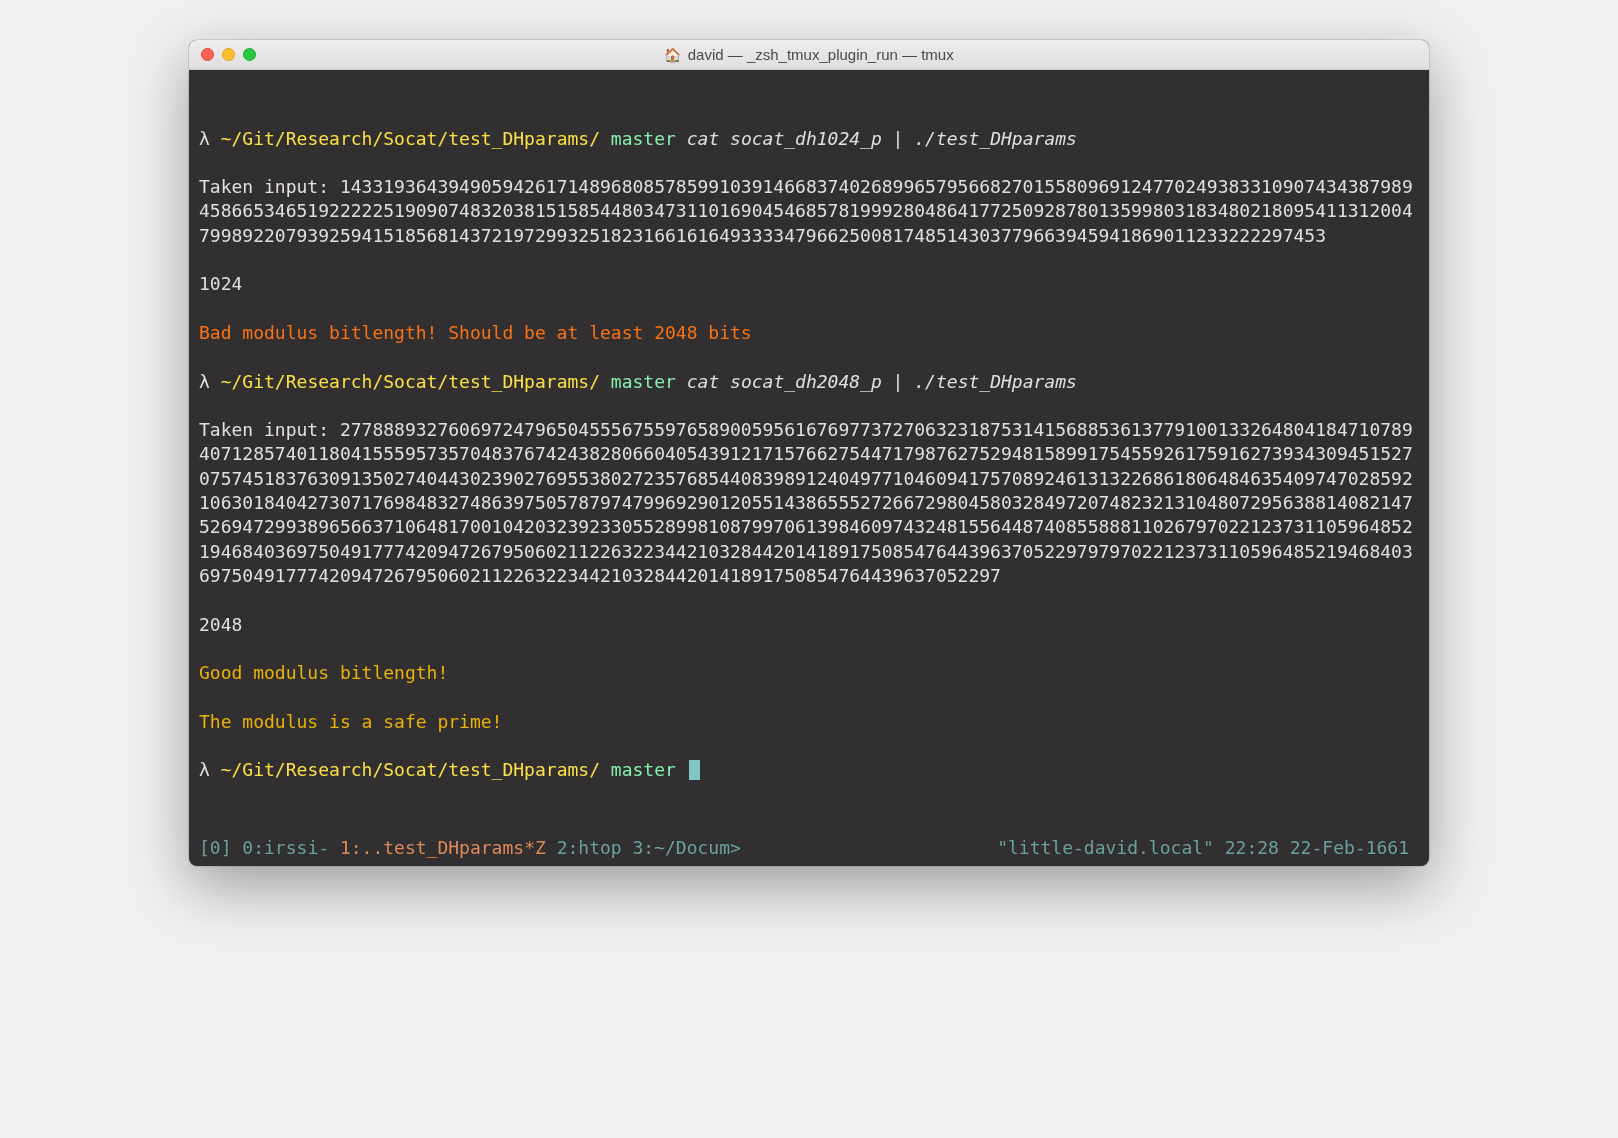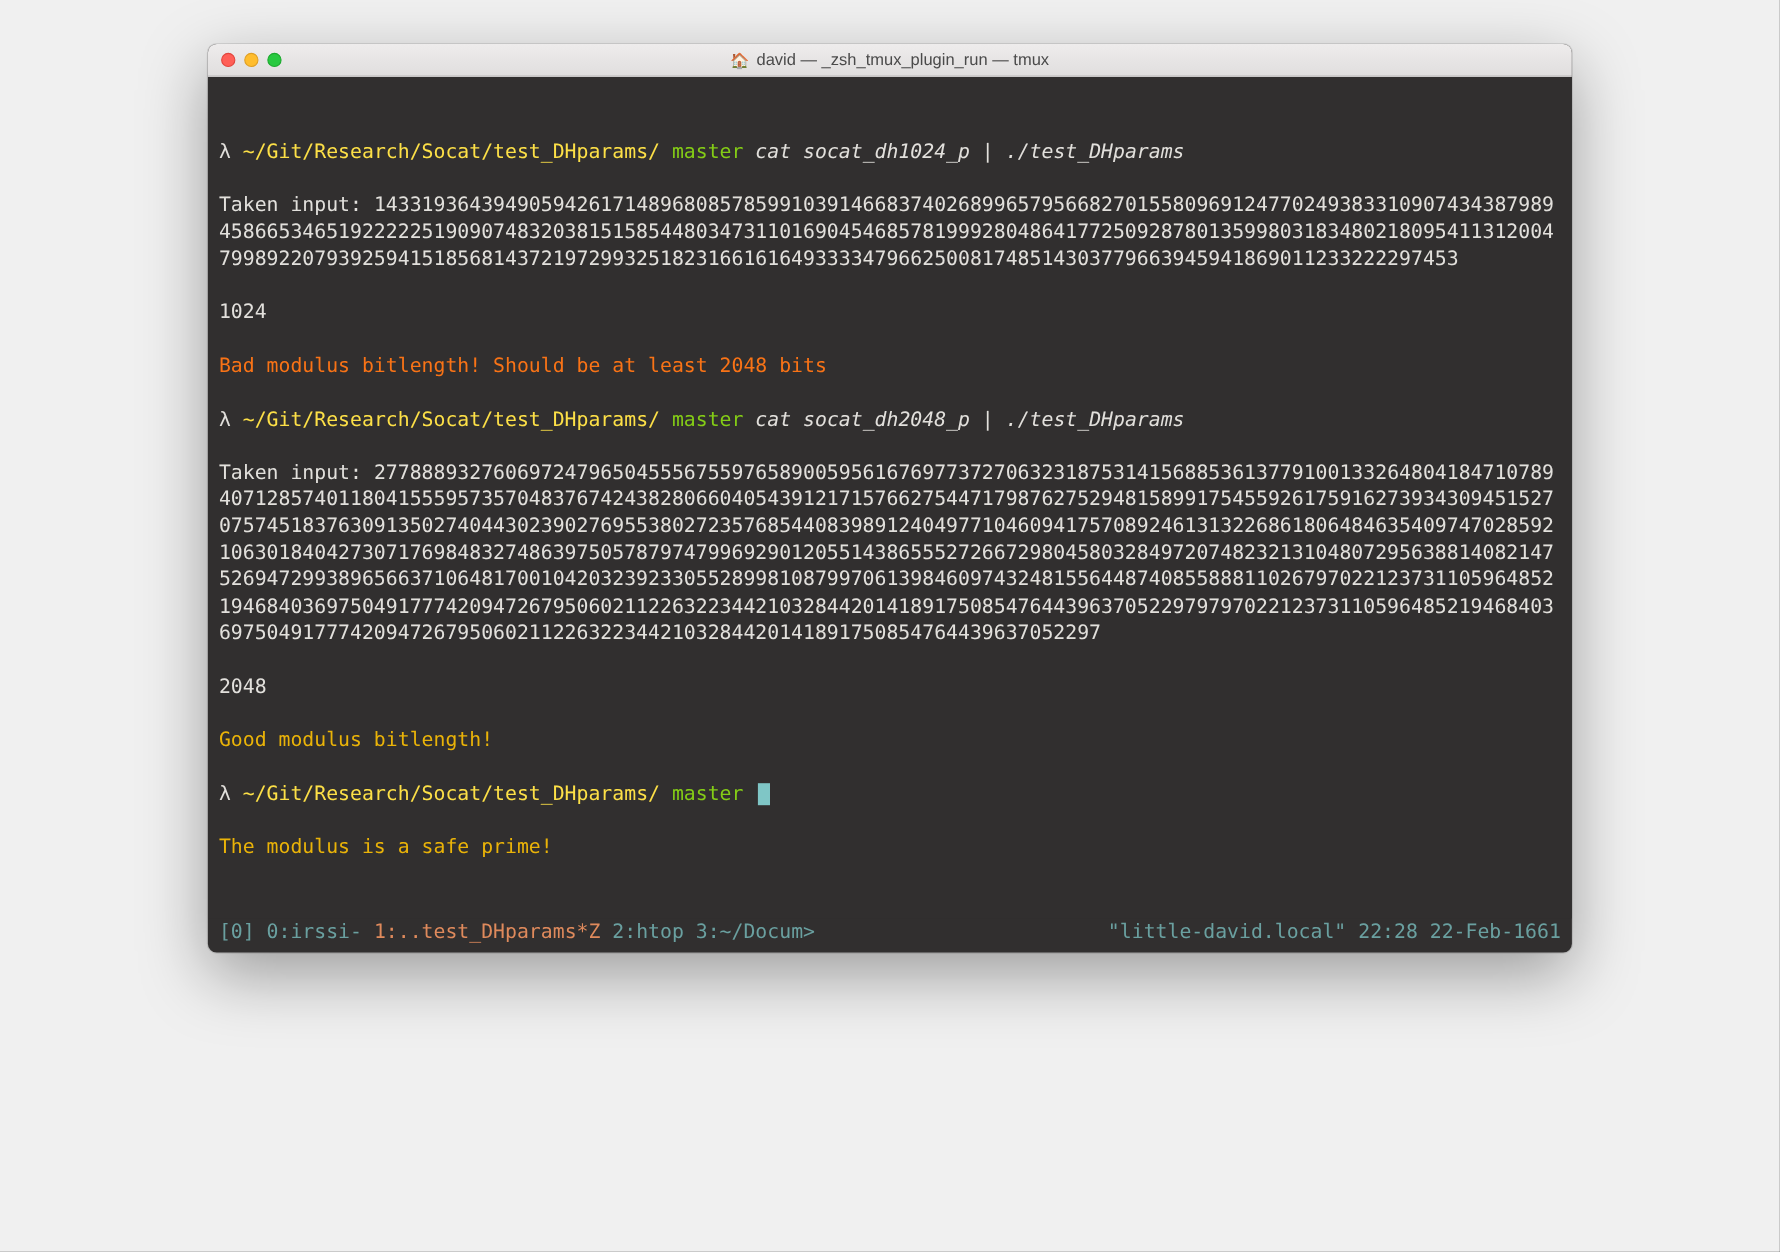--- a/index.html
+++ b/index.html
@@ -60,36 +60,36 @@
       line-height: 1.35;
       color: #e2e0dc;
       padding: 8px 10px 4px 10px;
       background: #312f2f;
       word-break: break-all;
       white-space: pre-wrap;
       overflow: hidden;
     }
     .prompt-symbol { color: #e2e0dc; }
     .prompt-path { color: #fde047; }
-    .branch { color: #84cc16; }
+    .branch { color: #86efac; }
     .cmd { color: #e2e0dc; font-style: italic; }
     .err { color: #f97316; }
     .ok { color: #eab308; }
     .cursor {
       display: inline-block;
       width: 11px; height: 20px;
       background: #7fc6c6;
       vertical-align: text-bottom;
       margin-left: 2px;
     }
     .statusbar {
       font-family: "Menlo","Consolas",monospace;
       font-size: 18px;
       color: #6aa0a0;
-      padding: 2px 10px 8px 10px;
+      padding: 2px 20px 8px 10px;
       white-space: nowrap;
       overflow: hidden;
       display: flex;
     }
     .status-right { margin-left: auto; }
     .status-active { color: #df8a5c; }
     .line { display: block; }
     .nowrap { white-space: nowrap; }
   </style>
 </head>
@@ -111,22 +111,22 @@
 
   <div class="terminal">
     <span class="line nowrap"><span class="prompt-symbol">λ</span> <span class="prompt-path">~/Git/Research/Socat/test_DHparams/</span> <span class="branch">master</span> <span class="cmd">cat socat_dh1024_p | ./test_DHparams</span></span>
 <span class="line"><span>Taken input:</span> <span>143319364394905942617148968085785991039146683740268996579566827015580969124770249383310907434387989458665346519222225190907483203815158544803473110169045468578199928048641772509287801359980318348021809541131200479989220793925941518568143721972993251823166161649333347966250081748514303779663945941869011233222297453</span></span>
 <span class="line">1024</span>
 <span class="line err">Bad modulus bitlength! Should be at least 2048 bits</span>
 <span class="line nowrap"><span class="prompt-symbol">λ</span> <span class="prompt-path">~/Git/Research/Socat/test_DHparams/</span> <span class="branch">master</span> <span class="cmd">cat socat_dh2048_p | ./test_DHparams</span></span>
 <span class="line"><span>Taken input:</span> <span>2778889327606972479650455567559765890059561676977372706323187531415688536137791001332648041847107894071285740118041555957357048376742438280660405439121715766275447179876275294815899175455926175916273934309451527075745183763091350274044302390276955380272357685440839891240497710460941757089246131322686180648463540974702859210630184042730717698483274863975057879747996929012055143865552726672980458032849720748232131048072956388140821475269472993896566371064817001042032392330552899810879970613984609743248155644874085588811026797022123731105964852194684036975049177742094726795060211226322344210328442014189175085476443963705229797970221237311059648521946840369750491777420947267950602112263223442103284420141891750854764439637052297</span></span>
 <span class="line">2048</span>
 <span class="line ok">Good modulus bitlength!</span>
+<span class="line ok">The modulus is a safe prime!</span>
 <span class="line nowrap"><span class="prompt-symbol">λ</span> <span class="prompt-path">~/Git/Research/Socat/test_DHparams/</span> <span class="branch">master</span> <span class="cursor"></span></span>
-<span class="line ok">The modulus is a safe prime!</span>
   </div>
 
   <div class="statusbar">
     <span><span>[0] </span><span>0:irssi-</span> <span class="status-active">1:..test_DHparams*Z</span> <span>2:htop </span> <span>3:~/Docum&gt;</span></span>
     <span class="status-right"><span>"little-david.local"</span> <span>22:28</span> <span>22-Feb-1661</span></span>
   </div>
 
 </div>
 
 </body></html>

